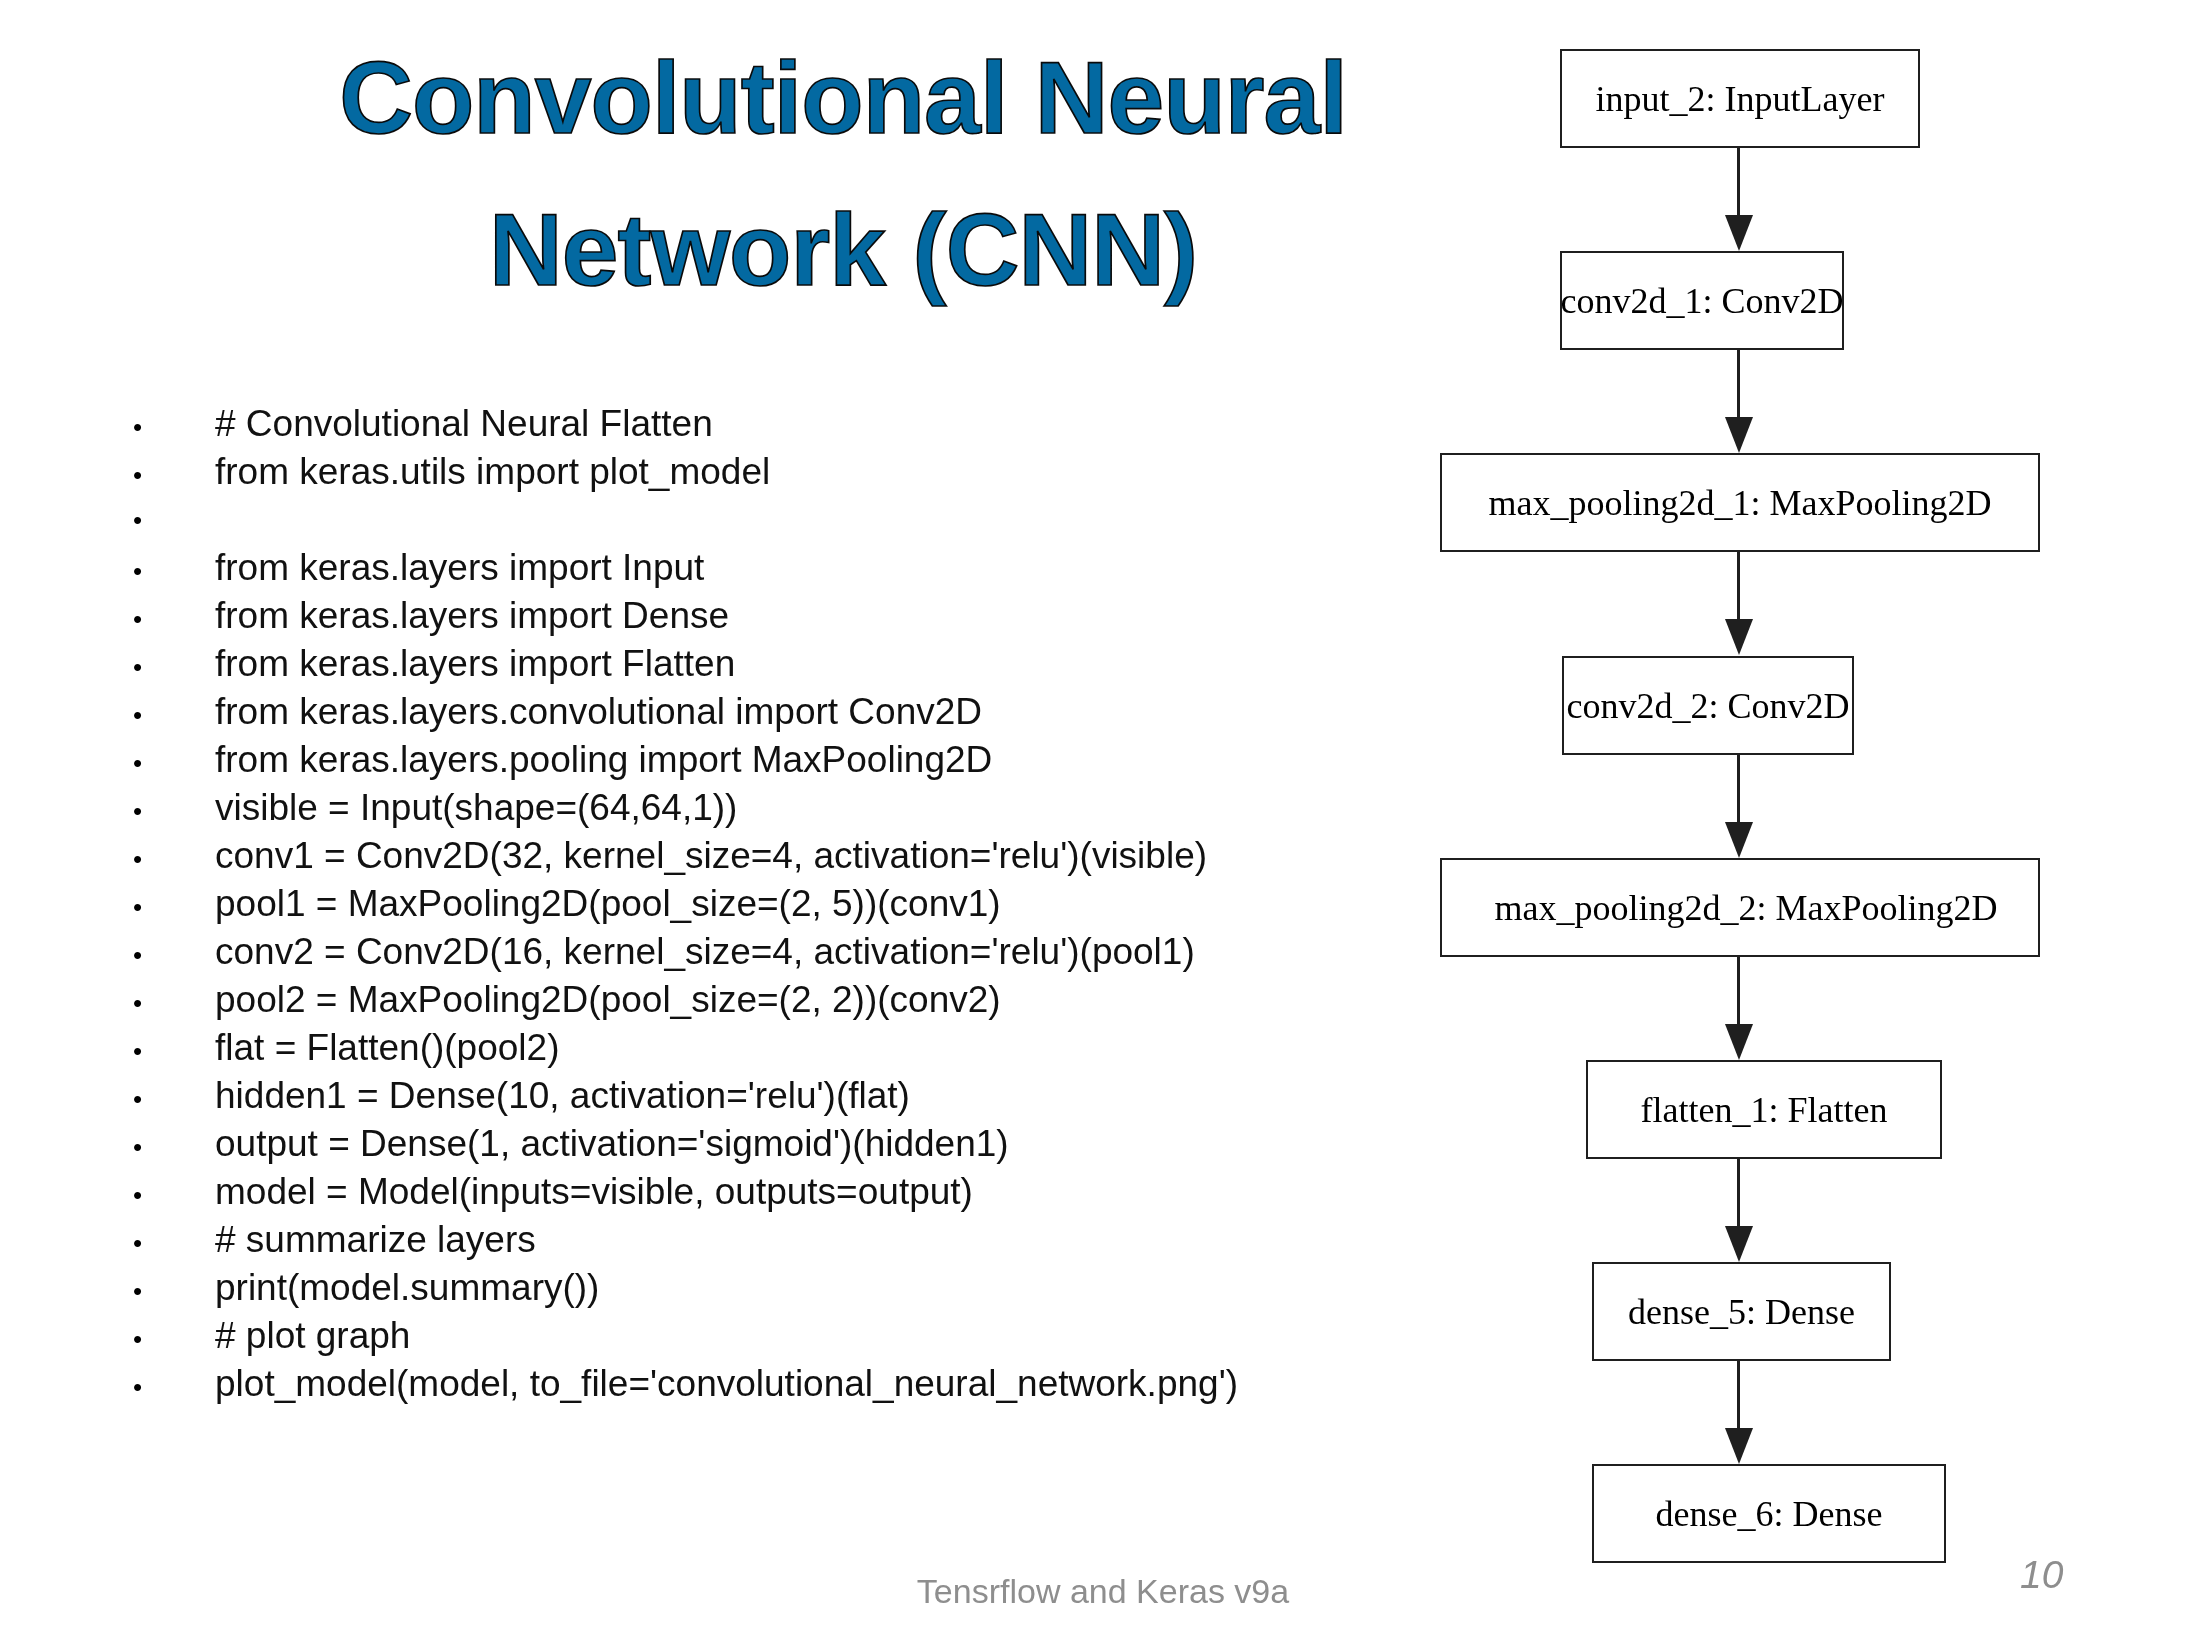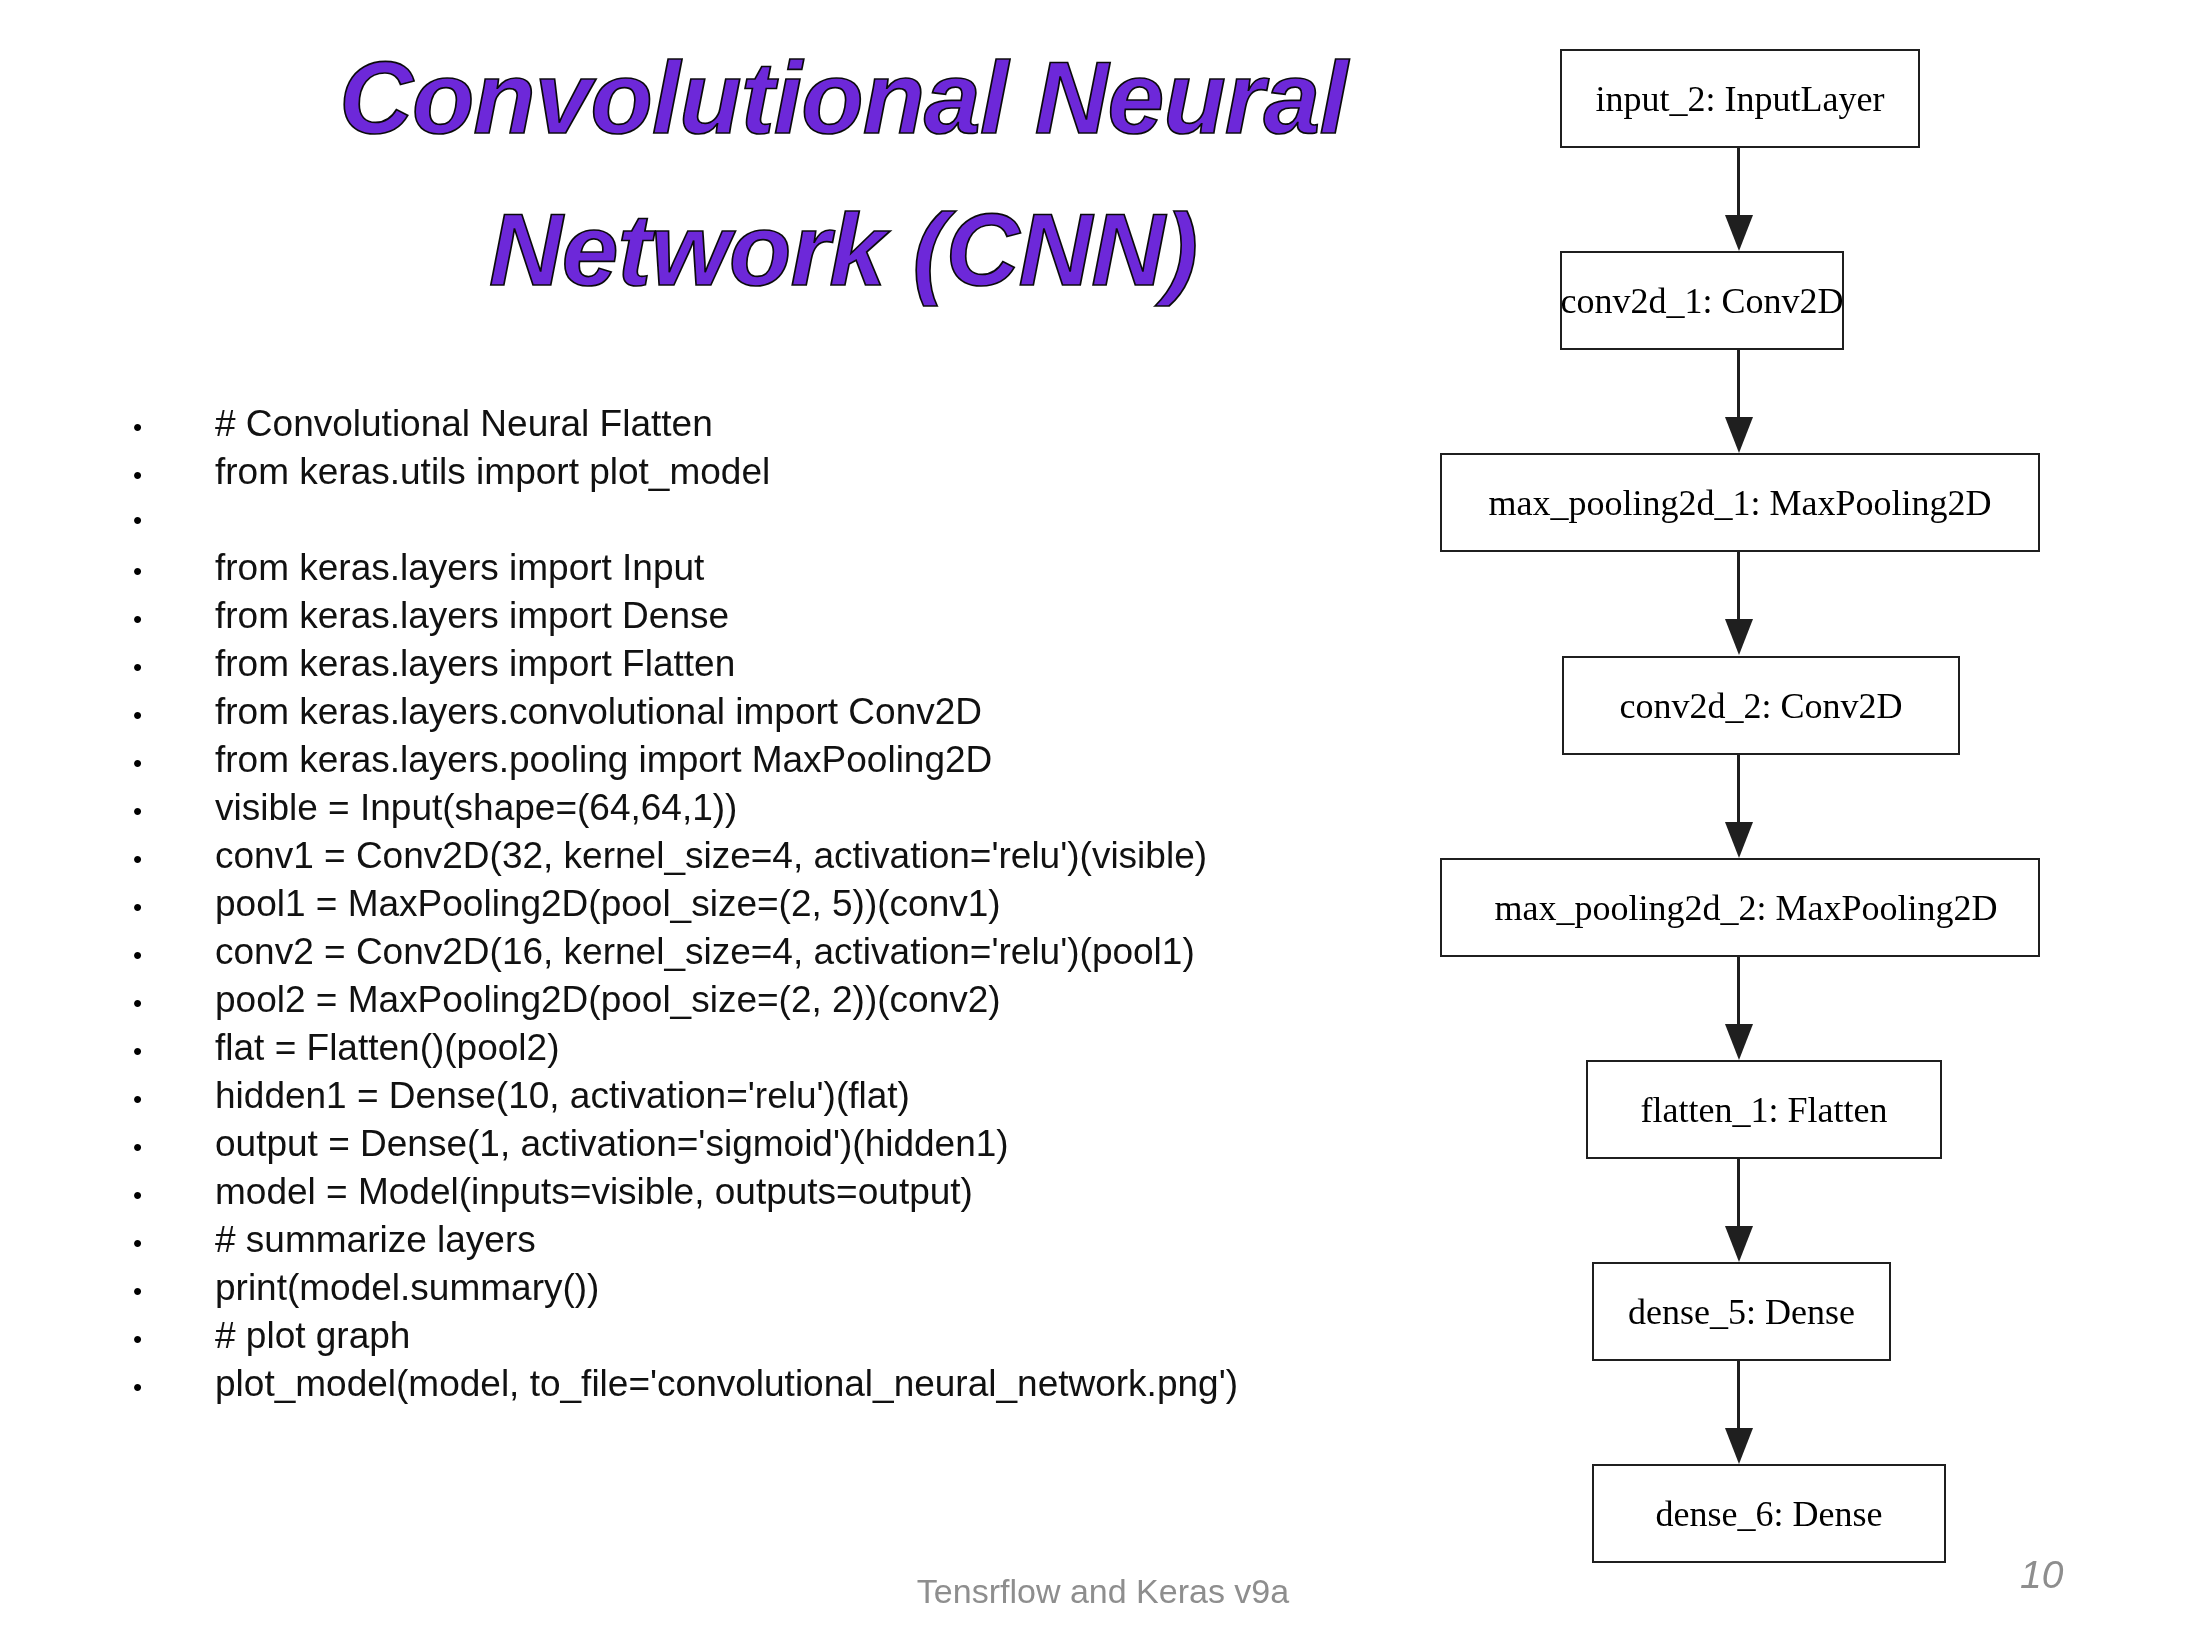--- a/index.html
+++ b/index.html
@@ -12,24 +12,23 @@
     background:var(--bg,#fff);
     overflow:hidden;
     font-family:"Liberation Sans",sans-serif;
   }
   
   .title{
     position:absolute;left:219px;top:22.4px;width:1248px;
     text-align:center;
     font-size:102px;line-height:152px;
     font-weight:bold;
-    color:#6d28d9;
+    color:#0369a1;
     -webkit-text-stroke:1.7px #0a0a0a;
     letter-spacing:-0.9px;
-    font-style:italic;
   }
   
   .bullets{
     position:absolute;left:133px;top:400px;width:1291px;
     list-style:none;margin:0;padding:0;
     color:var(--text,#111);
   }
   .bullets li{
     display:flex;align-items:baseline;
     height:48px;
@@ -191,21 +190,21 @@
       <div class="head"></div>
     </div>
 
     <div class="node" style="left:1440px;top:453px;width:600px;">max_pooling2d_1: MaxPooling2D</div>
 
     <div class="connector" style="top:552px;">
       <div class="shaft"></div>
       <div class="head"></div>
     </div>
 
-    <div class="node" style="left:1562px;top:656px;width:398px;">conv2d_2: Conv2D</div>
+    <div class="node" style="left:1562px;top:656px;width:292px;">conv2d_2: Conv2D</div>
 
     <div class="connector" style="top:755px;">
       <div class="shaft"></div>
       <div class="head"></div>
     </div>
 
     <div class="node" style="left:1440px;top:858px;width:600px;padding-left:12px;">max_pooling2d_2: MaxPooling2D</div>
 
     <div class="connector" style="top:957px;">
       <div class="shaft"></div>

